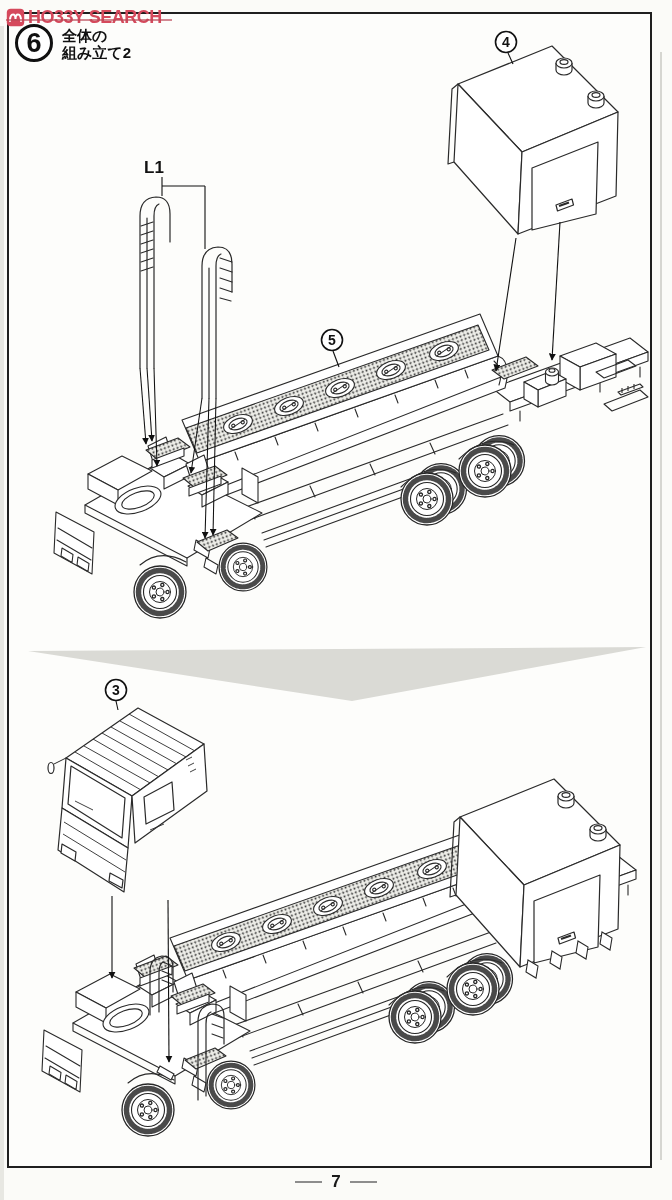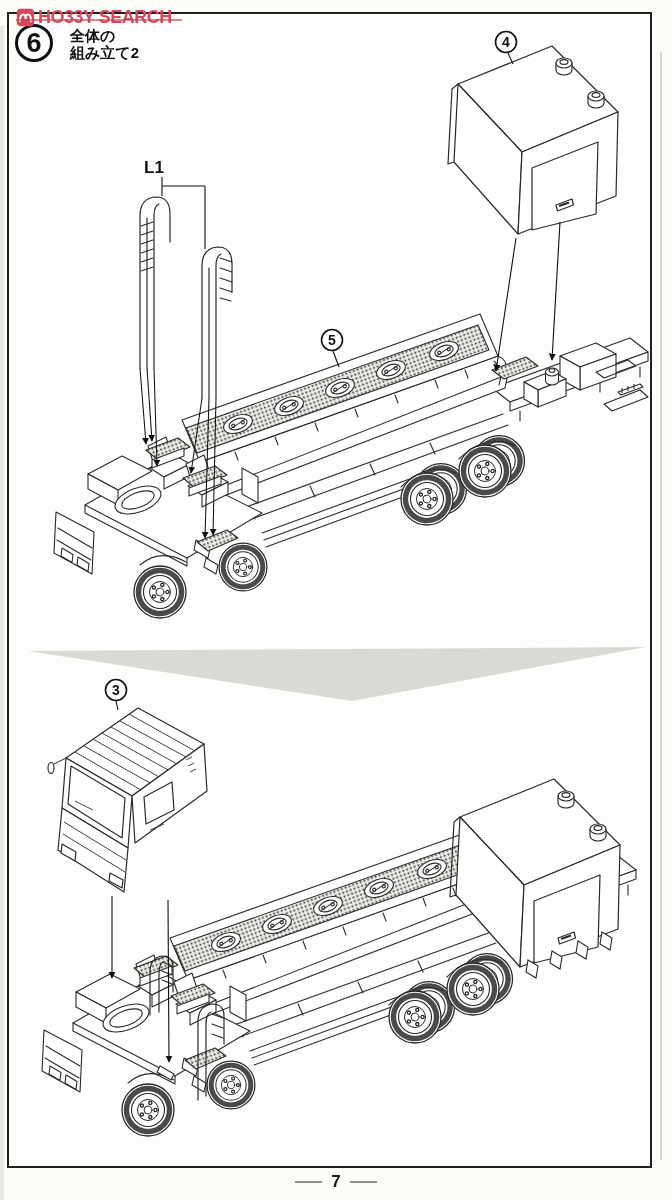--- a/index.html
+++ b/index.html
@@ -7,34 +7,34 @@
     width:672px;height:1200px;position:relative;overflow:hidden;
     background:#fbfbf8;
     font-family:"Liberation Sans","DejaVu Sans",sans-serif;
   }
   .scan-edge-left{position:absolute;left:0;top:26px;width:4px;height:1174px;background:#e7e7e2;}
   .scan-edge-right{position:absolute;left:660px;top:52px;width:2px;height:1108px;background:#d6d6d1;}
   .page-frame{
     position:absolute;left:7px;top:12px;width:645px;height:1156px;
     border:2px solid #1f1f1f;box-sizing:border-box;background:#fdfdfb;z-index:1;
   }
-  .logo{position:absolute;left:16px;top:5px;height:24px;display:flex;align-items:center;z-index:6;}
+  .logo{position:absolute;left:6px;top:5px;height:24px;display:flex;align-items:center;z-index:6;}
   .logo-icon{width:19px;height:19px;margin-right:3px;flex:0 0 auto;}
   .logo-text{
     font-size:18px;font-weight:bold;letter-spacing:-0.5px;
     color:#d5495c;line-height:1;white-space:nowrap;
   }
   .logo-strike{position:absolute;left:0;top:14px;width:166px;height:2px;background:#bb4a57;opacity:.65;}
   .step-header{position:absolute;left:15px;top:24px;display:flex;z-index:5;}
   .step-circle{
     width:38px;height:38px;border:3px solid #101010;border-radius:50%;background:#fff;
     display:flex;align-items:center;justify-content:center;
     font-size:27px;font-weight:bold;color:#101010;box-sizing:border-box;
   }
-  .step-title{margin-left:17px;font-size:15px;font-weight:bold;color:#101010;line-height:17px;padding-top:3px;}
+  .step-title{margin-left:9px;font-size:15px;font-weight:bold;color:#101010;line-height:17px;padding-top:3px;}
   .diagram-svg{position:absolute;left:0;top:0;z-index:3;}
   .footer{
     position:absolute;left:0;top:1173px;width:672px;display:flex;
     align-items:center;justify-content:center;gap:9px;z-index:5;
   }
   .footer .dash{width:27px;height:2px;background:#8d8d8d;}
   .pageno{font-size:17px;font-weight:600;color:#1a1a1a;line-height:1;}
 </style>
 </head>
 <body>

